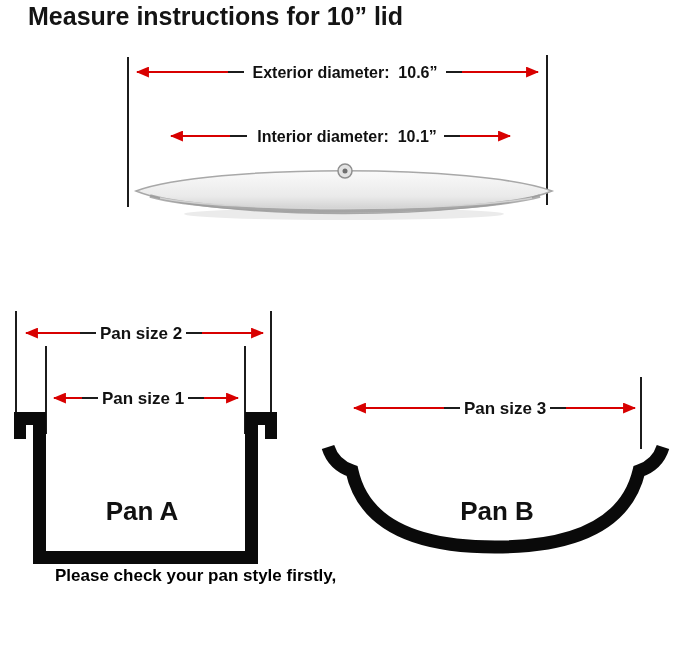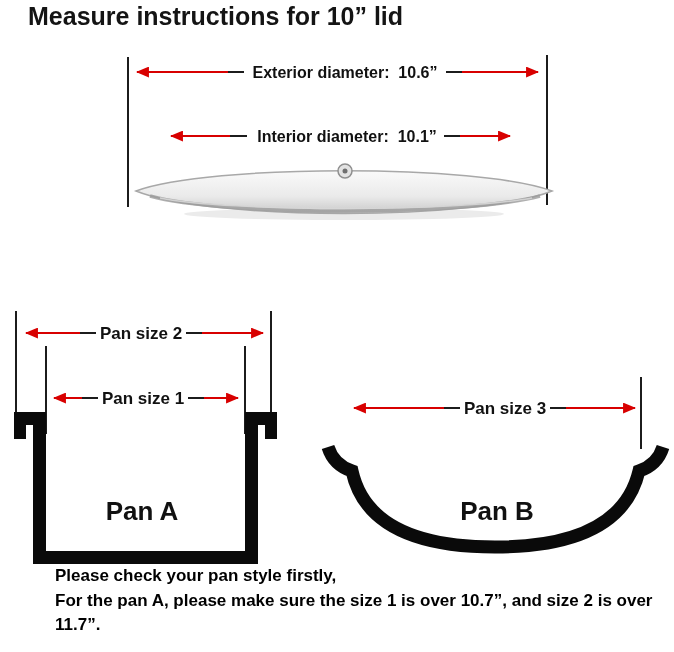--- a/index.html
+++ b/index.html
@@ -100,14 +100,13 @@
   <line class="arrow" x1="566" y1="408" x2="635" y2="408" marker-end="url(#arr)"></line>
   <text class="pansize-label" x="505" y="414" text-anchor="middle">Pan size 3</text>
 
   <path d="M328,447 C332,460 340,467 352,471 C365,530 425,547 495,547
            C565,547 625,530 639,471 C651,467 659,460 663,447" fill="none" stroke="#0a0a0a" stroke-width="13" stroke-linecap="butt"></path>
   <text class="pan-name" x="497" y="520" text-anchor="middle">Pan B</text>
 </svg>
 
 <div class="footer">
   <div>Please check your pan style firstly,</div>
-  <div>For the pan A, please make sure the size 1 is over 10.7”, and size 2 is over 11.7”.</div>
 </div>
 
 </body></html>

